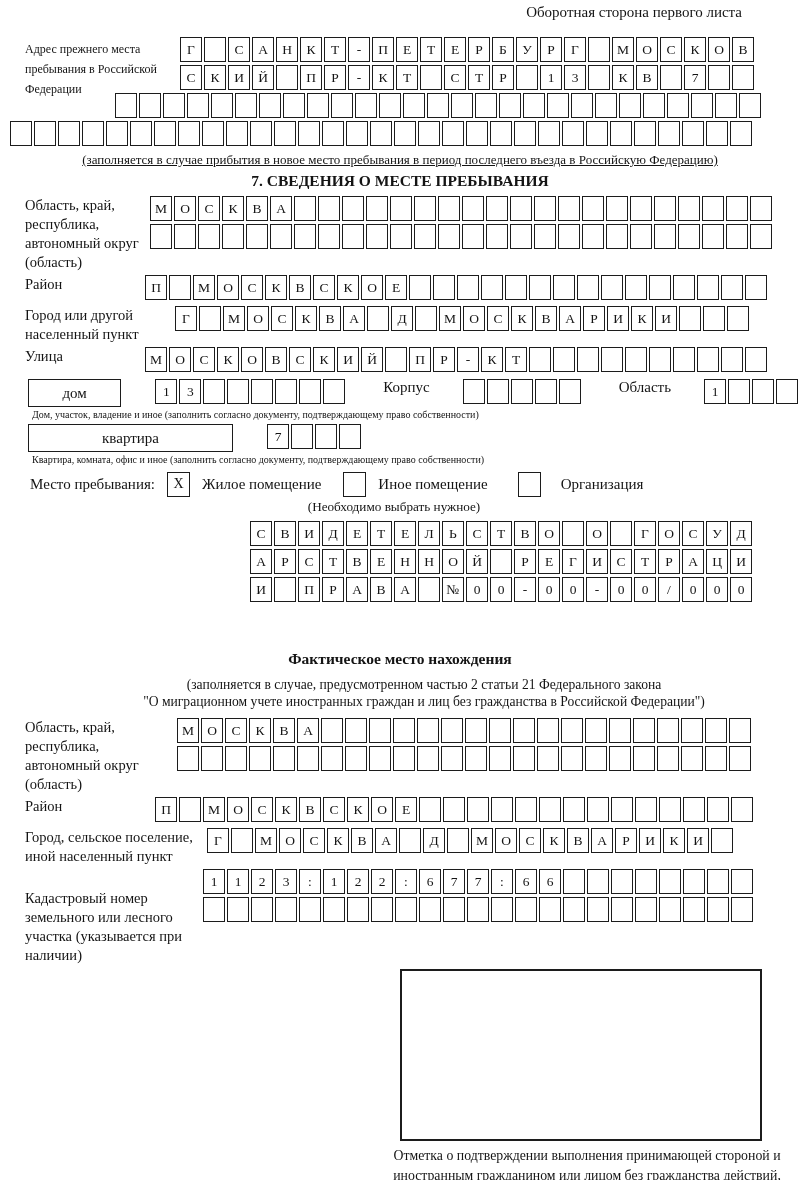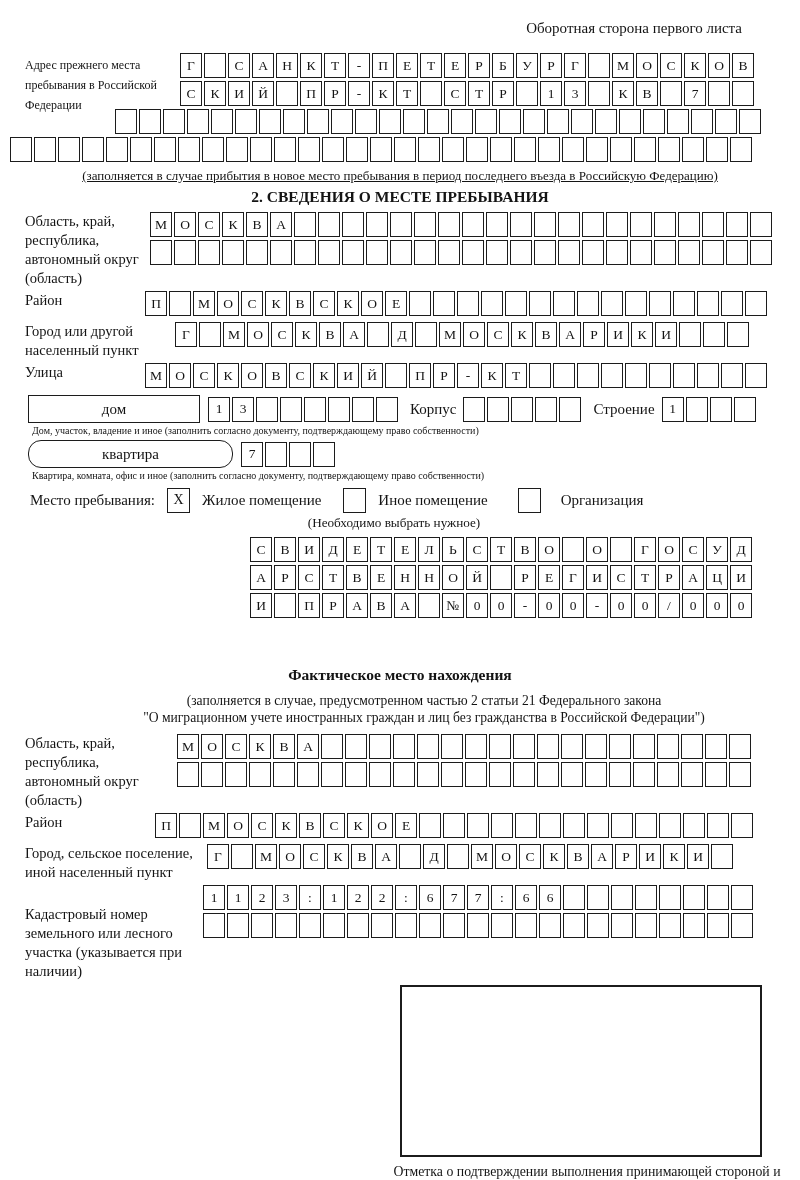--- a/index.html
+++ b/index.html
@@ -1,47 +1,47 @@
 <!DOCTYPE html>
 <html><head>
 <meta charset="utf-8">
 <style>
   html,body{margin:0;padding:0;}
   body{
     width:800px;height:1180px;overflow:hidden;background:#ffffff;color:#141414;
     font-family:"Liberation Serif","DejaVu Serif",serif;
     -webkit-font-smoothing:antialiased;
   }
-  .side-note{text-align:right;padding:20px 58px 0 0;font-size:15px;}
+  .side-note{text-align:right;padding:4px 58px 0 0;font-size:15px;}
   
   .brow{display:flex;margin-bottom:3px;height:25px;}
   .cell{
     box-sizing:border-box;flex:0 0 auto;width:22px;height:25px;margin-right:2px;
     border:1.7px solid #1c1c1c;display:inline-flex;align-items:center;justify-content:center;
     font-size:13.5px;font-weight:normal;
   }
   
   .addr-block{position:relative;margin-top:16px;height:114px;}
   .addr-label{position:absolute;left:25px;top:2px;width:150px;font-size:12px;line-height:20px;}
   .ml180{margin-left:180px;} .ml115{margin-left:115px;} .ml10{margin-left:10px;}
   .center-note{text-align:center;font-size:13px;margin:1px 0 2px 0;text-decoration:underline;}
   .sec-title{text-align:center;font-weight:bold;font-size:15.5px;margin:4px 0 6px 0;}
   
   .field{display:flex;align-items:flex-start;margin-bottom:3px;}
   .flabel{box-sizing:border-box;padding-left:25px;font-size:14.5px;line-height:19px;flex:0 0 auto;}
   .w150{width:150px;} .w175{width:175px;} .w145{width:145px;}
   .w177{width:177px;} .w155{width:155px;} .w207{width:207px;} .w203{width:203px;margin-top:20px;}
   .fgrid{flex:0 0 auto;}
   
-  .inline-row{display:flex;align-items:center;margin:4px 0 2px 28px;height:28px;}
+  .inline-row{display:flex;align-items:flex-start;margin:4px 0 2px 28px;height:28px;gap:26px;}
   .labelbox{
     box-sizing:border-box;border:1.7px solid #1c1c1c;height:28px;margin-right:8px;
     display:flex;align-items:center;justify-content:center;font-size:15px;
   }
-  .house-box{width:172px;} .apt-box{width:205px;border-radius:13px;}
+  .house-box{width:172px;} .apt-box{width:205px;}
   .inline-word{font-size:15px;margin:0 7px 0 10px;}
   .small-note{font-size:10px;margin:1px 0 3px 32px;}
   
   .stay-row{display:flex;align-items:center;margin:6px 0 0 30px;font-size:15px;height:26px;}
   .checkbox{
     box-sizing:border-box;width:23px;height:25px;border:1.7px solid #1c1c1c;flex:0 0 auto;
     display:inline-flex;align-items:center;justify-content:center;font-size:14px;margin:0 12px;
   }
   .choose-note{width:730px;text-align:center;font-size:13.2px;margin-top:2px;padding-left:29px;}
   
@@ -172,21 +172,21 @@
       <span class="cell"></span>
       <span class="cell"></span>
       <span class="cell"></span>
       <span class="cell"></span>
       <span class="cell"></span>
       <span class="cell"></span>
     </div>
 </div>
 <div class="center-note">(заполняется в случае прибытия в новое место пребывания в период последнего въезда в Российскую Федерацию)</div>
 
-<div class="sec-title">2. СВЕДЕНИЯ О МЕСТЕ ПРЕБЫВАНИЯ</div>
+<div class="sec-title">7. СВЕДЕНИЯ О МЕСТЕ ПРЕБЫВАНИЯ</div>
 
 <div class="field">
   <div class="flabel w150">Область, край, республика, автономный округ (область)</div>
   <div class="fgrid">
     <div class="brow">
         <span class="cell">М</span>
         <span class="cell">О</span>
         <span class="cell">С</span>
         <span class="cell">К</span>
         <span class="cell">В</span>
@@ -350,21 +350,21 @@
       <span class="cell"></span>
     </div>
   <span class="inline-word">Корпус</span>
   <div class="brow" style="margin-bottom:0">
       <span class="cell"></span>
       <span class="cell"></span>
       <span class="cell"></span>
       <span class="cell"></span>
       <span class="cell"></span>
     </div>
-  <span class="inline-word">Строение</span>
+  <span class="inline-word">Область</span>
   <div class="brow" style="margin-bottom:0">
       <span class="cell">1</span>
       <span class="cell"></span>
       <span class="cell"></span>
       <span class="cell"></span>
     </div>
 </div>
 <div class="small-note">Дом, участок, владение и иное (заполнить согласно документу, подтверждающему право собственности)</div>
 
 <div class="inline-row">

